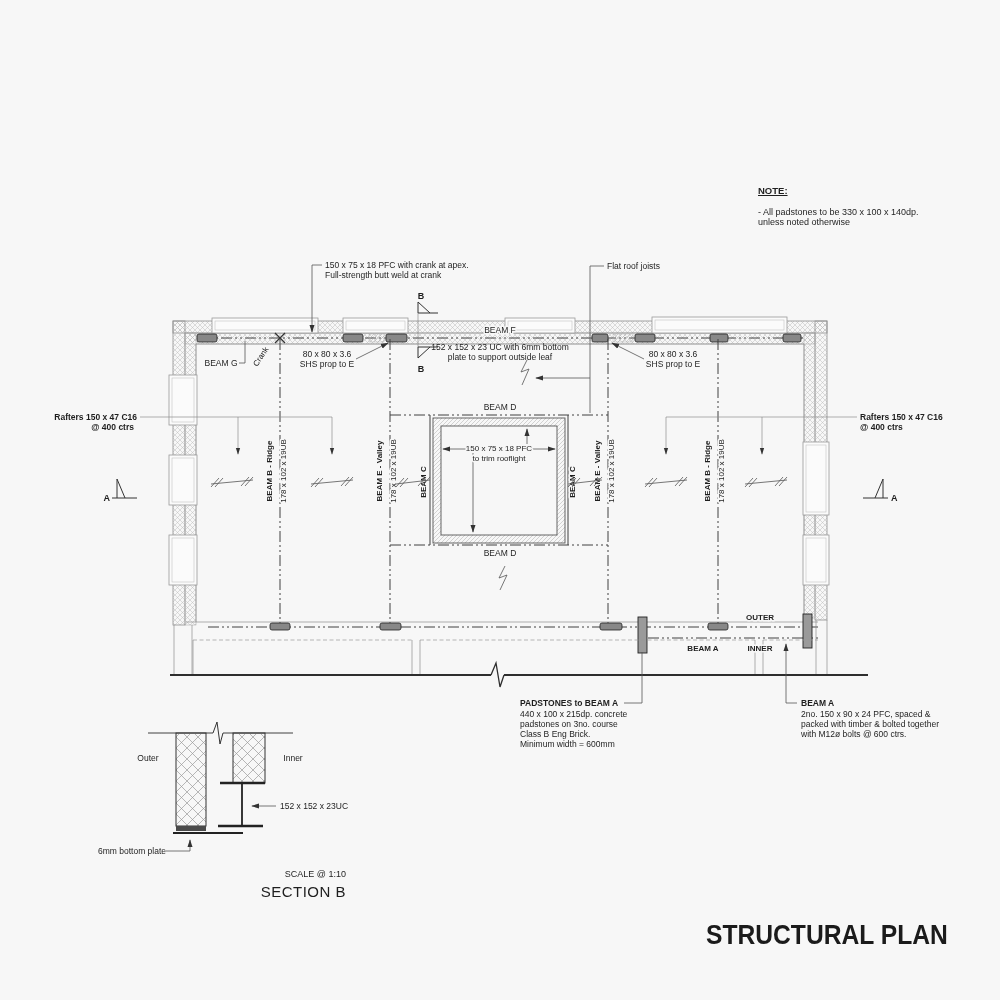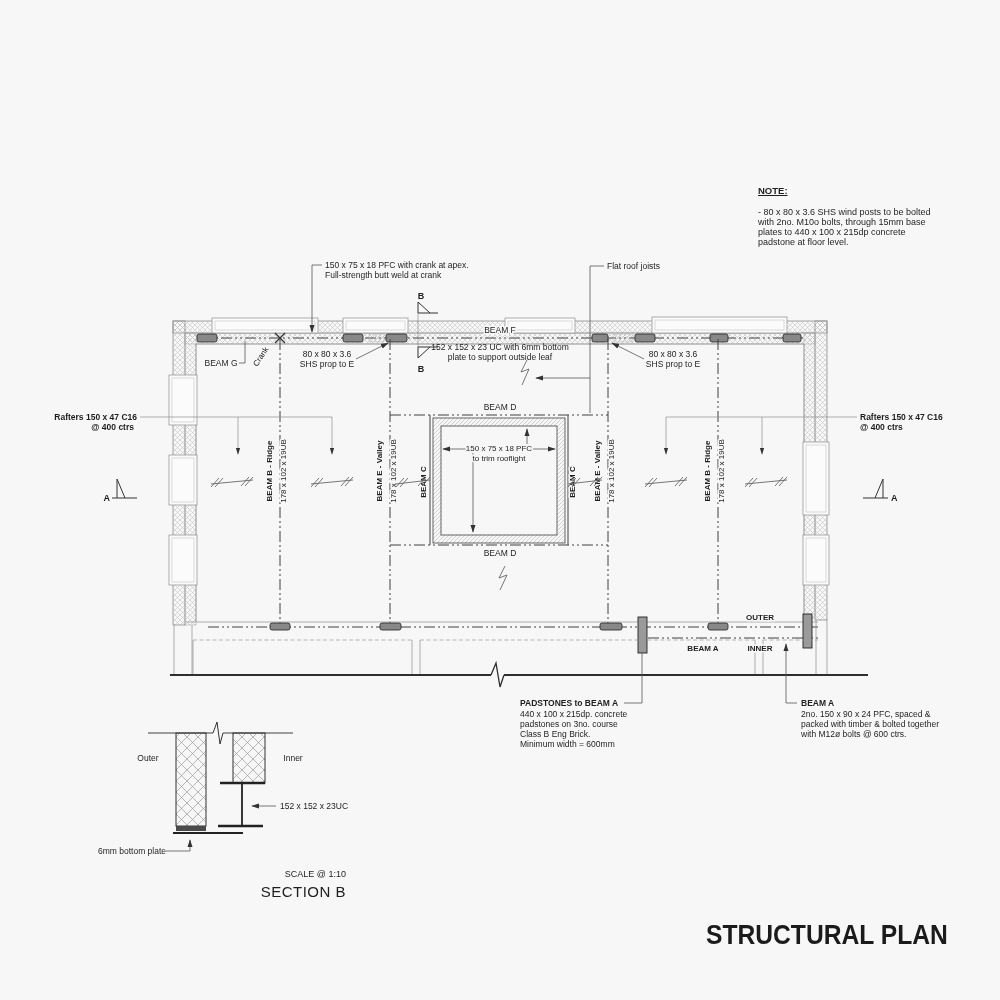--- a/index.html
+++ b/index.html
@@ -34,24 +34,22 @@
 </style>
 </head>
 <body>
 
 <div class="page">
 
 
   <div class="abs note">
     <div class="hd">NOTE:</div>
     <div class="para">
-      <div>- 80 x 80 x 3.6 SHS wind posts to be bolted</div>
-      <div>with 2no. M10o bolts, through 15mm base</div>
-      <div>plates to 440 x 100 x 215dp concrete</div>
-      <div>padstone at floor level.</div>
+      <div>- All padstones to be 330 x 100 x 140dp.</div>
+      <div>unless noted otherwise</div>
     </div>
   </div>
 
   <svg class="abs" style="left:0;top:0" width="1000" height="1000" viewBox="0 0 1000 1000">
     <defs>
       <pattern id="hw" width="5" height="5" patternUnits="userSpaceOnUse">
         <path d="M0,5 L5,0 M0,0 L5,5" stroke="#bcbcbc" stroke-width="0.5"></path>
       </pattern>
       <pattern id="hx" width="11" height="11" patternUnits="userSpaceOnUse">
         <path d="M0,11 L11,0 M0,0 L11,11" stroke="#9a9a9a" stroke-width="0.7"></path>

